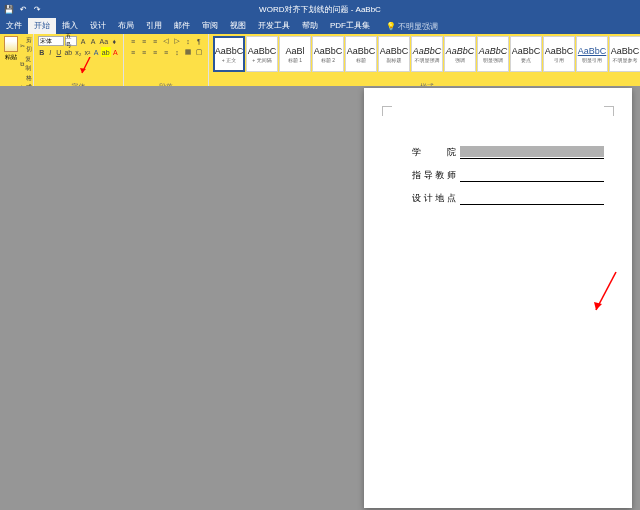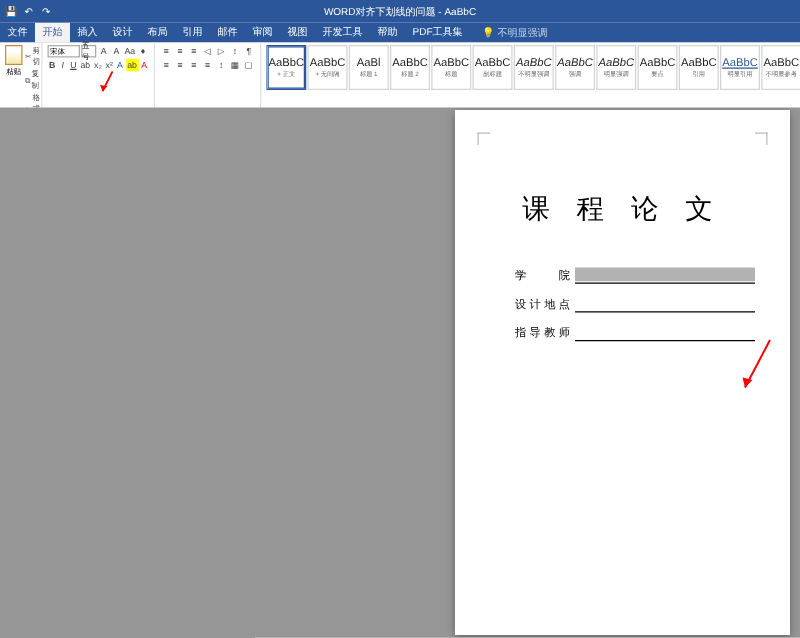--- a/index.html
+++ b/index.html
@@ -5,21 +5,21 @@
 *{margin:0;padding:0;box-sizing:border-box;font-family:"Microsoft YaHei",SimSun,sans-serif}
 body{width:640px;height:510px;background:#e6e6e6;overflow:hidden;position:relative}
 .title-bar{height:18px;background:#2b579a;color:#fff;font-size:8px;display:flex;align-items:center;position:relative}
 .title-bar .left-icons{display:flex;gap:4px;padding-left:4px}
 .title-bar .left-icons span{width:10px;height:10px;display:flex;align-items:center;justify-content:center;font-size:8px}
 .title-bar .doc-title{position:absolute;left:50%;transform:translateX(-50%);white-space:nowrap}
 .menu-tabs{height:16px;background:#2b579a;display:flex;font-size:8px;color:#fff}
 .menu-tabs .tab{padding:2px 6px;cursor:pointer}
 .menu-tabs .tab.active{background:#f3f3f3;color:#2b579a}
 .menu-tabs .tell-me{color:#c8d6ea;margin-left:4px;display:flex;align-items:center;gap:2px}
-.ribbon{height:64px;background:#ffffff;border-bottom:1px solid #ec4899;display:flex;font-size:7px;position:relative}
+.ribbon{height:64px;background:#fde047;border-bottom:5px solid #ec4899;display:flex;font-size:7px;position:relative}
 .r-group{border-right:1px solid #e1e1e1;display:flex;flex-direction:column;justify-content:space-between;padding:2px 4px 1px}
 .r-group .label{text-align:center;color:#666;font-size:7px}
 .clip{width:34px}
 .clip-top{display:flex;gap:2px}
 .clip-paste{display:flex;flex-direction:column;align-items:center;gap:1px}
 .clip-paste .ico{width:14px;height:16px;border:1px solid #c88b42;background:linear-gradient(#fff 30%,#f7e9a0)}
 .clip-side{display:flex;flex-direction:column;gap:1px;font-size:6px;color:#444}
 .clip-side div{display:flex;align-items:center;gap:1px}
 .font{width:90px}
 .font-row{display:flex;gap:1px;align-items:center;margin-bottom:1px}
@@ -225,36 +225,35 @@
       <line x1="10" y1="0" x2="2" y2="16" stroke="red" stroke-width="1.4"></line>
       <polygon points="2,16 6,12 0,11" fill="red"></polygon>
     </svg>
 </div>
 
 <div class="workspace">
   <div class="page">
     <div class="corner tl"></div>
     <div class="corner tr"></div>
 
-    <div class="doc-title-big">课 程 论 文</div>
 
 
     <div class="form-rows" id="form-rows">
         <div class="form-row">
           <div class="flab">学  院</div>
           <div class="fval" style="position: relative;">
             <div style="position: absolute; top: -1px; left: 0px; right: 0px; height: 11px; background: rgb(178, 178, 178);"></div>
           </div>
         </div>
         <div class="form-row">
+          <div class="flab">指导教师</div>
+          <div class="fval"></div>
+        </div>
+        <div class="form-row">
           <div class="flab">设计地点</div>
-          <div class="fval"></div>
-        </div>
-        <div class="form-row">
-          <div class="flab">指导教师</div>
           <div class="fval"></div>
         </div>
       </div>
 
     <div class="arrow-red">
       <svg width="26" height="50">
           <line x1="24" y1="2" x2="4" y2="40" stroke="red" stroke-width="1.6"></line>
           <polygon points="4,40 10,34 2,32" fill="red"></polygon>
         </svg>
     </div>

